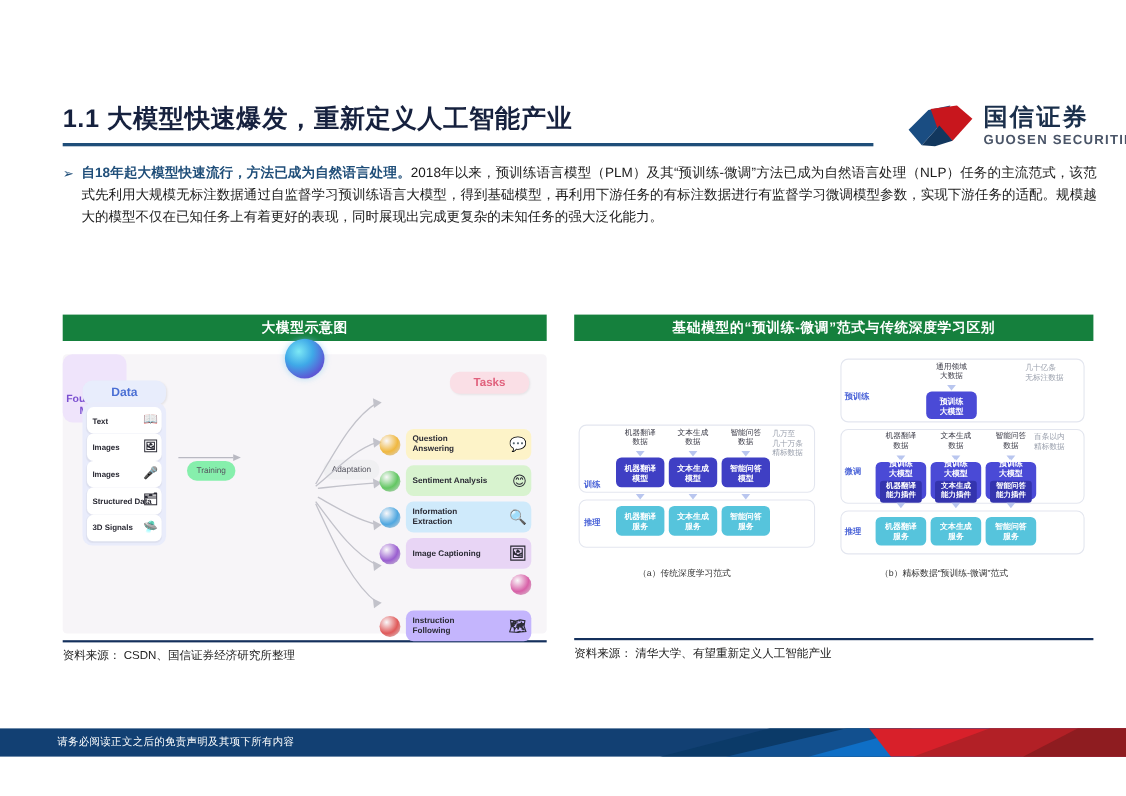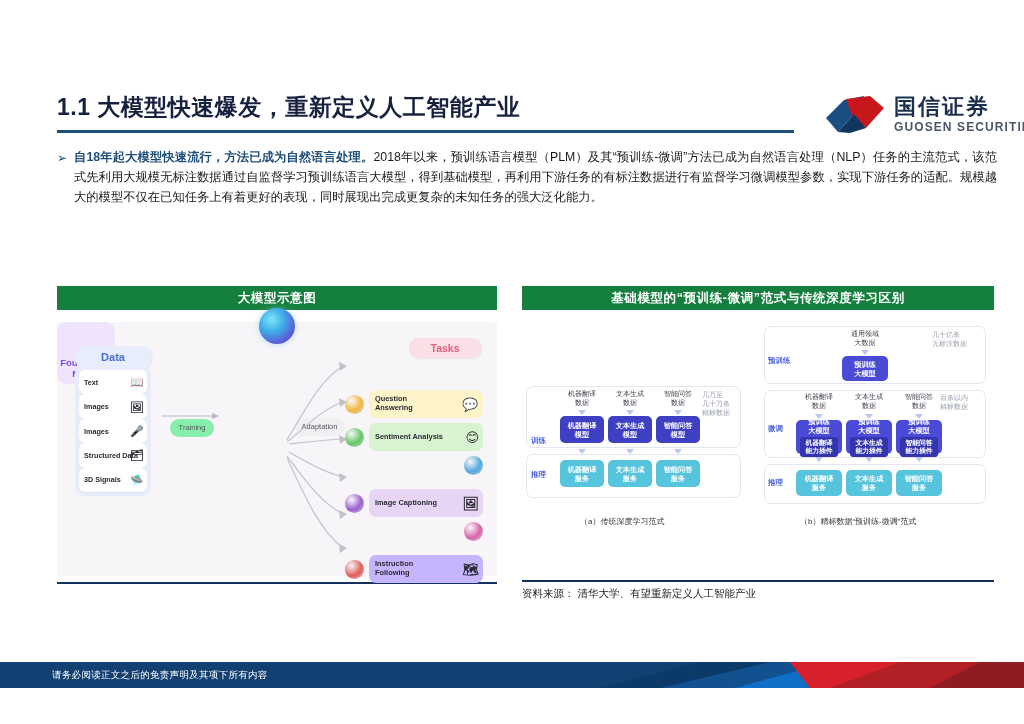--- a/index.html
+++ b/index.html
@@ -285,20 +285,24 @@
             <div class="task-orb" style="background: radial-gradient(circle at 34% 30%, rgba(255, 255, 255, 0.333), rgb(240, 184, 64) 55%, rgba(0, 0, 0, 0.133));"></div>
           </div>
           <div class="task-row" style="top: 77px;">
             <div class="task-pill" style="background: rgb(216, 243, 207);">
               <span style="max-width: 70px; display: inline-block;">Sentiment Analysis</span>
               <span class="tico" style="right: 4px;">😊</span>
             </div>
             <div class="task-orb" style="background: radial-gradient(circle at 34% 30%, rgba(255, 255, 255, 0.333), rgb(99, 199, 99) 55%, rgba(0, 0, 0, 0.133));"></div>
           </div>
           <div class="task-row" style="top: 110px;">
+            <div class="task-pill" style="background: rgb(207, 234, 251);">
+              <span style="max-width: 70px; display: inline-block;">Information Extraction</span>
+              <span class="tico" style="right: 4px;">🔍</span>
+            </div>
             <div class="task-orb" style="background: radial-gradient(circle at 34% 30%, rgba(255, 255, 255, 0.333), rgb(79, 167, 224) 55%, rgba(0, 0, 0, 0.133));"></div>
           </div>
           <div class="task-row" style="top: 143px;">
             <div class="task-pill" style="background: rgb(232, 213, 245);">
               <span style="max-width: 70px; display: inline-block;">Image Captioning</span>
               <span class="tico" style="right: 4px;">🖼</span>
             </div>
             <div class="task-orb" style="background: radial-gradient(circle at 34% 30%, rgba(255, 255, 255, 0.333), rgb(154, 95, 208) 55%, rgba(0, 0, 0, 0.133));"></div>
           </div>
           <div class="task-row" style="top: 176px;">
@@ -308,20 +312,21 @@
             <div class="task-pill" style="background: #c4b5fd;">
               <span style="max-width: 70px; display: inline-block;">Instruction Following</span>
               <span class="tico" style="right: 4px;">🗺</span>
             </div>
             <div class="task-orb" style="background: radial-gradient(circle at 34% 30%, rgba(255, 255, 255, 0.333), rgb(224, 90, 90) 55%, rgba(0, 0, 0, 0.133));"></div>
           </div>
         </div>
     </div>
 
     <div class="panel-rule"></div>
+    <div class="panel-source">资料来源： CSDN、国信证券经济研究所整理</div>
   </div>
 </div>
 
 <div class="panel right">
   <div class="panel-head">基础模型的“预训练-微调”范式与传统深度学习区别</div>
   <div class="panel-body">
     <div class="fig-right" id="fig-right">
         <div class="rcard" style="left: 4px; top: 66px; width: 215px; height: 62px;"></div>
         <div class="rcard" style="left: 4px; top: 134px; width: 215px; height: 44px;"></div>
         <div class="rdatalbl" style="left: 38px; top: 70px; width: 44px;">

